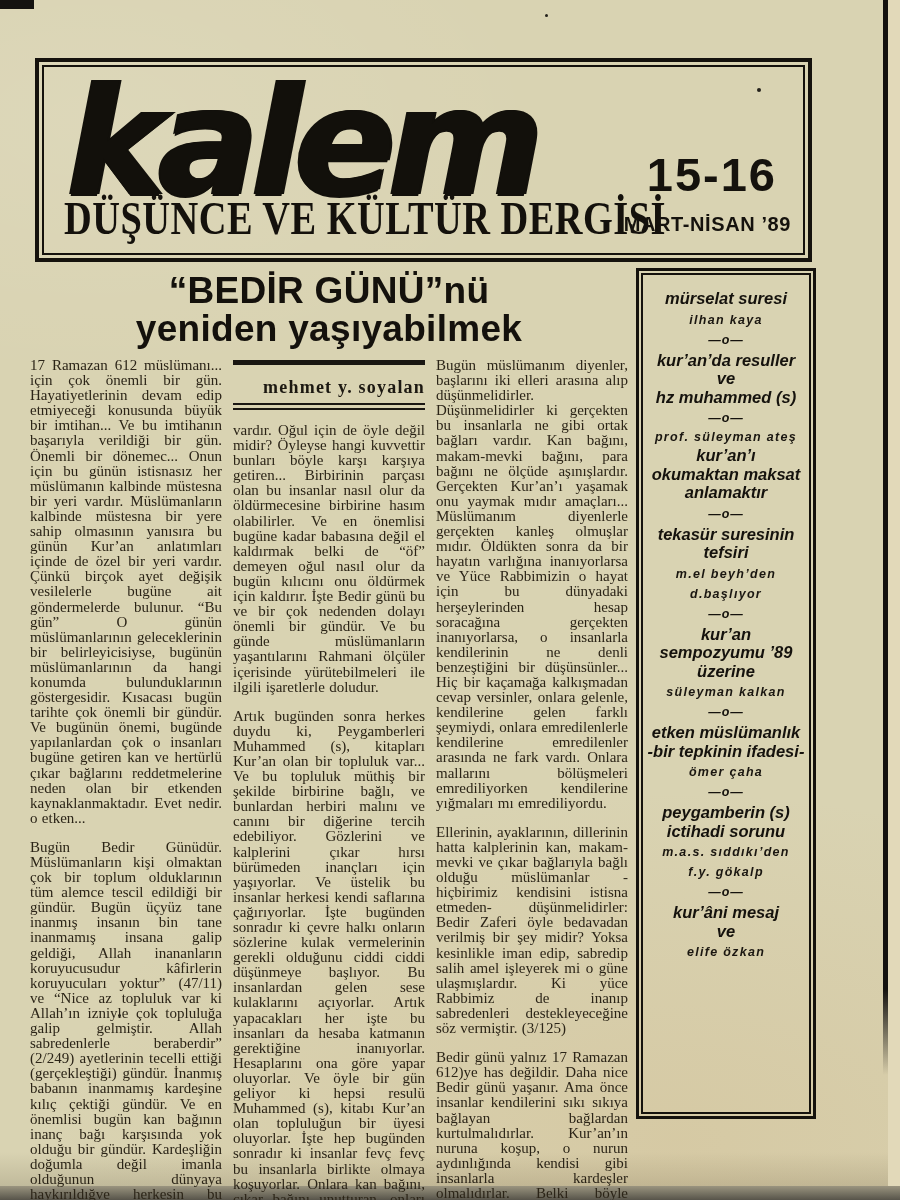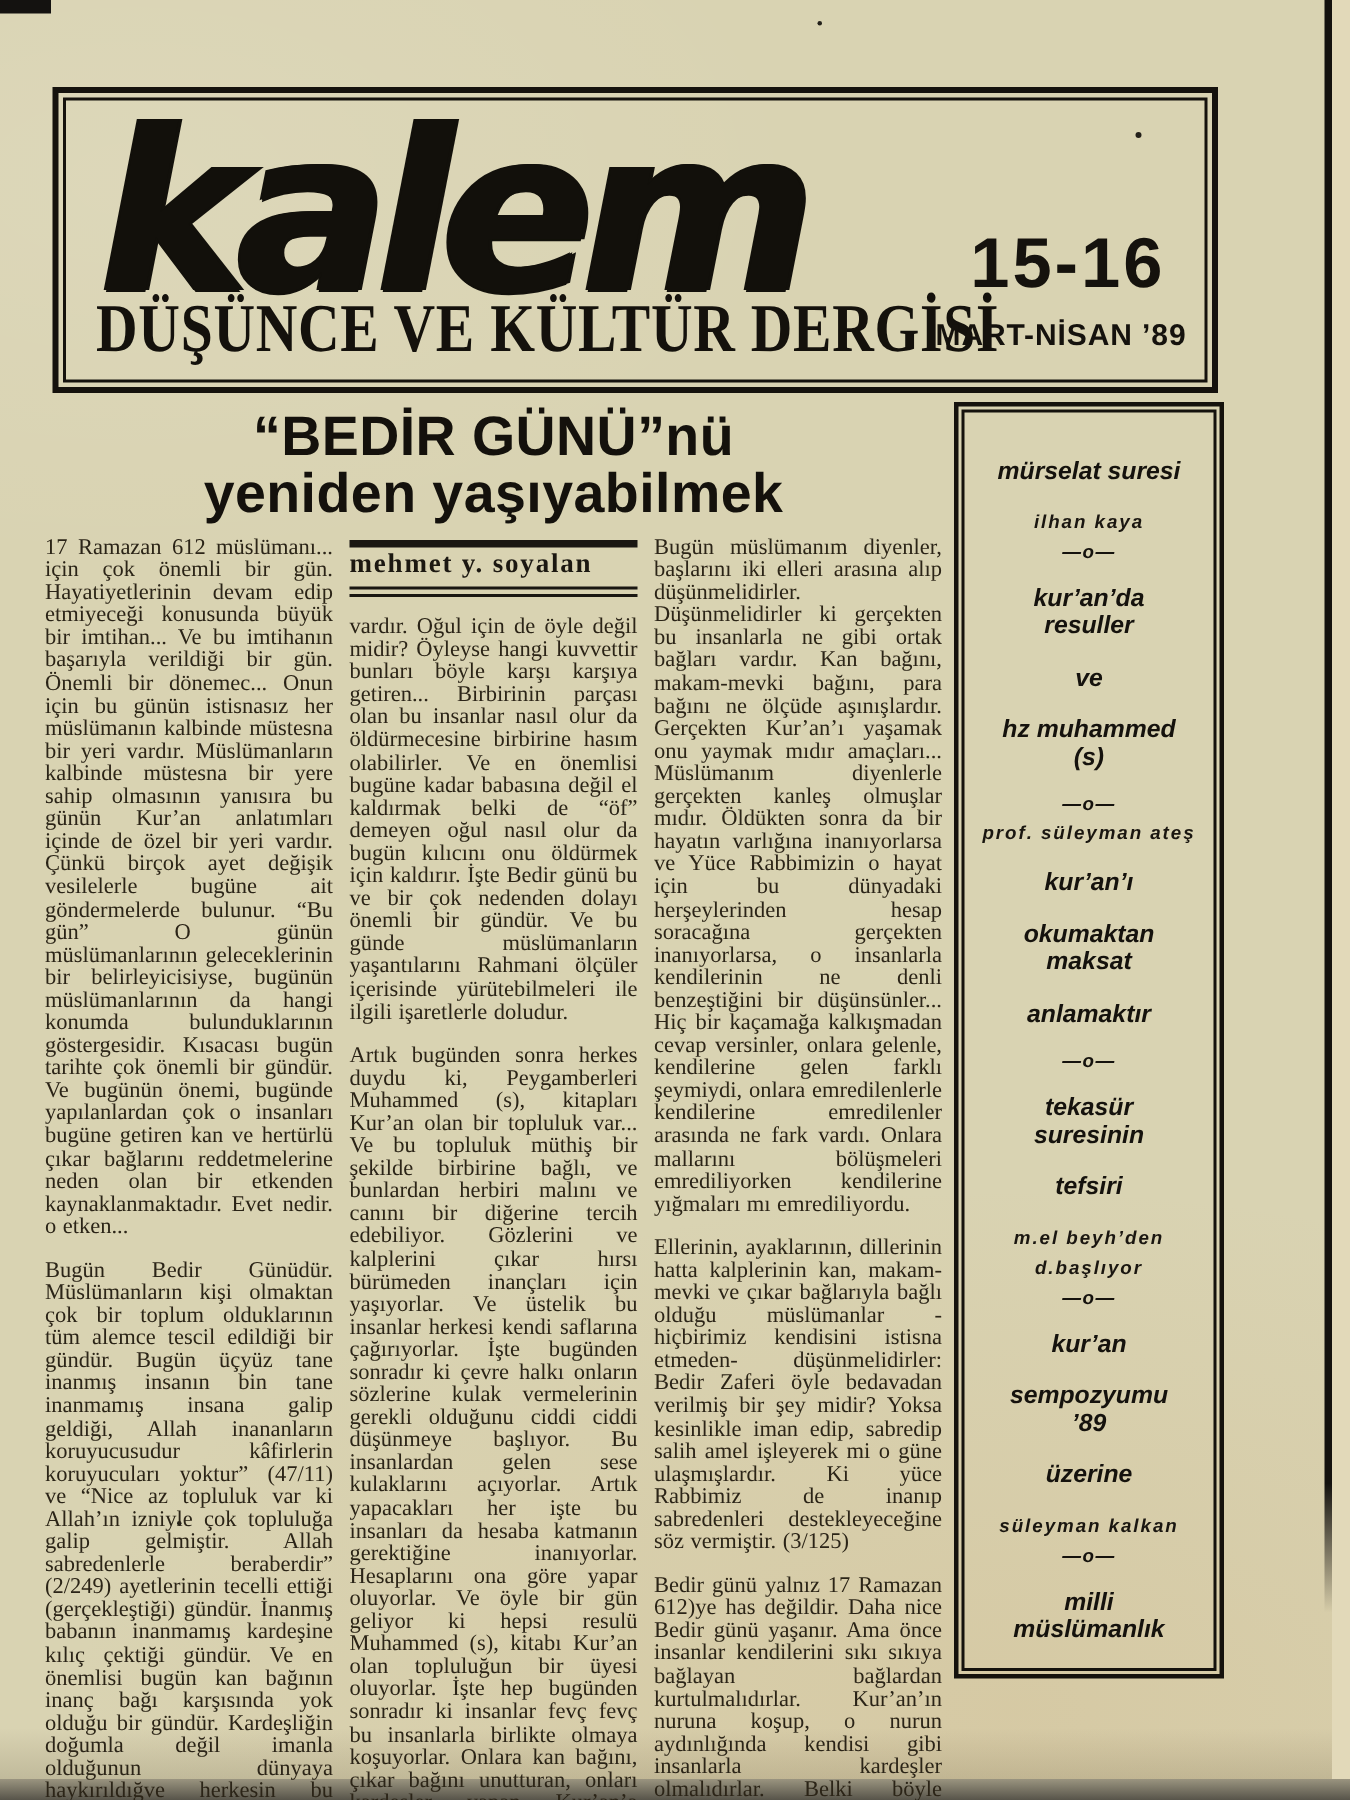--- a/index.html
+++ b/index.html
@@ -46,29 +46,29 @@
   .main{position:absolute;left:30px;top:272px;width:598px;}
   .headline{margin:0;text-align:center;
     font:bold 37px/38px "Liberation Sans", sans-serif;
     letter-spacing:0.3px;color:#14110c;}
   .columns{display:flex;gap:11px;margin-top:10px;}
   .col{width:192px;}
   .col p{margin:0 0 14px;font-size:15px;line-height:15.1px;text-align:justify;
     word-spacing:0.6px;color:#2b2417;}
   .byline-box{
     border-top:5px solid #1a1712;border-bottom:7px double #1a1712;
-    text-align:left;padding:1px 0 7px;margin:2px 0 13px;
+    text-align:right;padding:13px 0 7px;margin:2px 0 13px;
     font:bold 18px/1 "Liberation Serif", serif;letter-spacing:1.2px;color:#1c1811;
   }
 
   
   .sidebar{position:absolute;left:636px;top:268px;width:174px;height:845px;border:3px solid #15120d;}
   .sidebar-inner{position:absolute;inset:2px;border:2px solid #15120d;
     padding:14px 4px;text-align:center;overflow:hidden;}
-  .sb-title{font:italic bold 16.5px/18.5px "Liberation Sans", sans-serif;color:#15120d;margin:16px;}
+  .sb-title{font:italic bold 16.5px/18.5px "Liberation Sans", sans-serif;color:#15120d;margin:0;}
   .sb-author{font:italic bold 12.5px/16px "Liberation Sans", sans-serif;
     letter-spacing:1.3px;color:#1a1610;margin:4px 0 1px;}
   .sb-sep{font:italic bold 12.5px/12px "Liberation Sans", sans-serif;
     letter-spacing:1px;color:#15120d;margin:6px 0 5px;}
 </style>
 </head>
 <body>
 
 <div id="page">
 
@@ -132,21 +132,21 @@
         <div class="sb-title">tekasür suresinin</div>
         <div class="sb-title">tefsiri</div>
         <div class="sb-author">m.el beyh’den</div>
         <div class="sb-author">d.başlıyor</div>
         <div class="sb-sep">—o—</div>
         <div class="sb-title">kur’an</div>
         <div class="sb-title">sempozyumu ’89</div>
         <div class="sb-title">üzerine</div>
         <div class="sb-author">süleyman kalkan</div>
         <div class="sb-sep">—o—</div>
-        <div class="sb-title">milli müslümanlık</div>
+        <div class="sb-title">etken müslümanlık</div>
         <div class="sb-title">-bir tepkinin ifadesi-</div>
         <div class="sb-author">ömer çaha</div>
         <div class="sb-sep">—o—</div>
         <div class="sb-title">peygamberin (s)</div>
         <div class="sb-title">ictihadi sorunu</div>
         <div class="sb-author">m.a.s. sıddıkı’den</div>
         <div class="sb-author">f.y. gökalp</div>
         <div class="sb-sep">—o—</div>
         <div class="sb-title">kur’âni mesaj</div>
         <div class="sb-title">ve</div>

